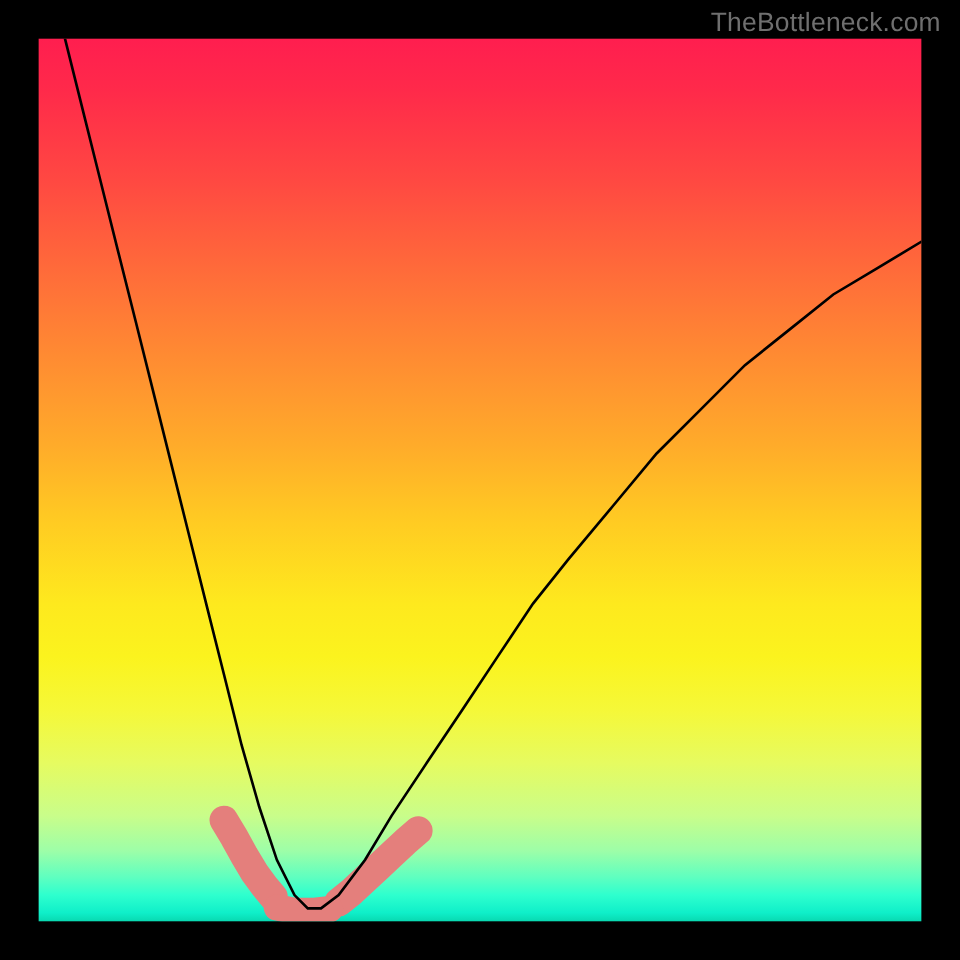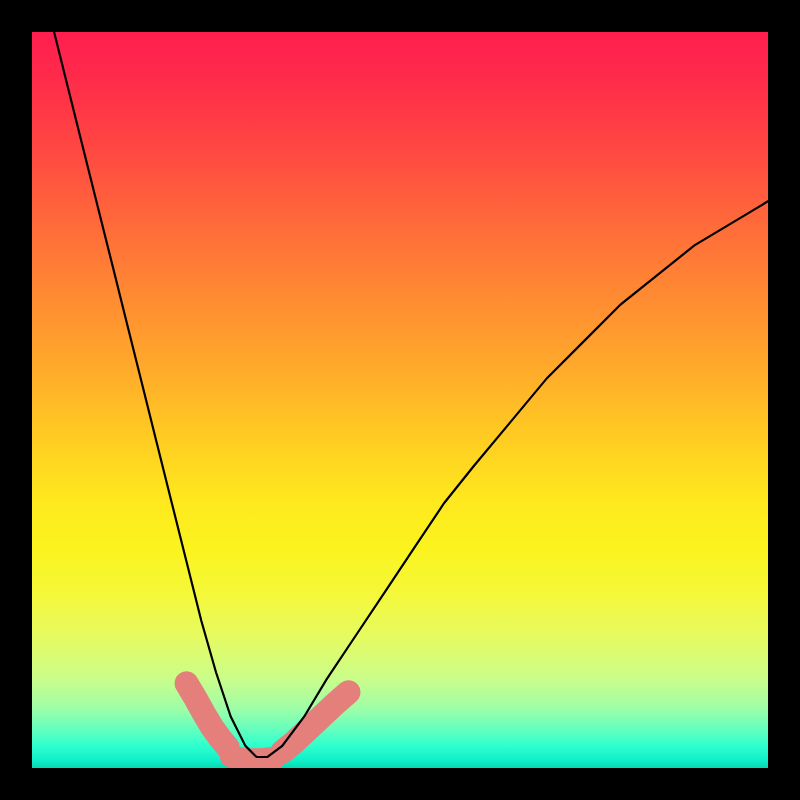--- a/index.html
+++ b/index.html
@@ -83,13 +83,14 @@
     <svg class="curve-svg" viewBox="0 0 736 736" preserveAspectRatio="none">
       <g>
           <path d="M154.6 651.4 L163.4 666.1 L171.5 680.8 L180.3 695.5 L188.4 706.6 L195.8 715.4" fill="none" stroke="#e47f7c" stroke-width="24" stroke-linecap="round" stroke-linejoin="round"></path>
           <path d="M250.2 719.8 L261.3 711.0 L272.3 700.7 L283.4 690.4 L294.4 680.1 L305.4 669.8 L316.5 660.2" fill="none" stroke="#e47f7c" stroke-width="24" stroke-linecap="round" stroke-linejoin="round"></path>
           <path d="M198.7 724.2 L213.4 727.2 L228.2 727.2 L242.9 725.7" fill="none" stroke="#e47f7c" stroke-width="22" stroke-linecap="round" stroke-linejoin="round"></path>
         </g>
       <path fill="none" stroke="#000" stroke-width="2.2" stroke-linecap="round" d="M22.1 0.0 L36.8 58.9 L51.5 117.8 L66.2 176.6 L81.0 235.5 L95.7 294.4 L110.4 353.3 L125.1 412.2 L139.8 471.0 L154.6 529.9 L169.3 588.8 L184.0 640.3 L198.7 684.5 L213.4 713.9 L224.5 725.0 L235.5 725.0 L250.2 713.9 L272.3 684.5 L294.4 647.7 L323.8 603.5 L353.3 559.4 L382.7 515.2 L412.2 471.0 L441.6 434.2 L478.4 390.1 L515.2 345.9 L552.0 309.1 L588.8 272.3 L625.6 242.9 L662.4 213.4 L699.2 191.4 L736.0 169.3"></path>
     </svg>
   </div>
 
+  <div class="watermark">TheBottleneck.com</div>
 </div>
 
 </body></html>

